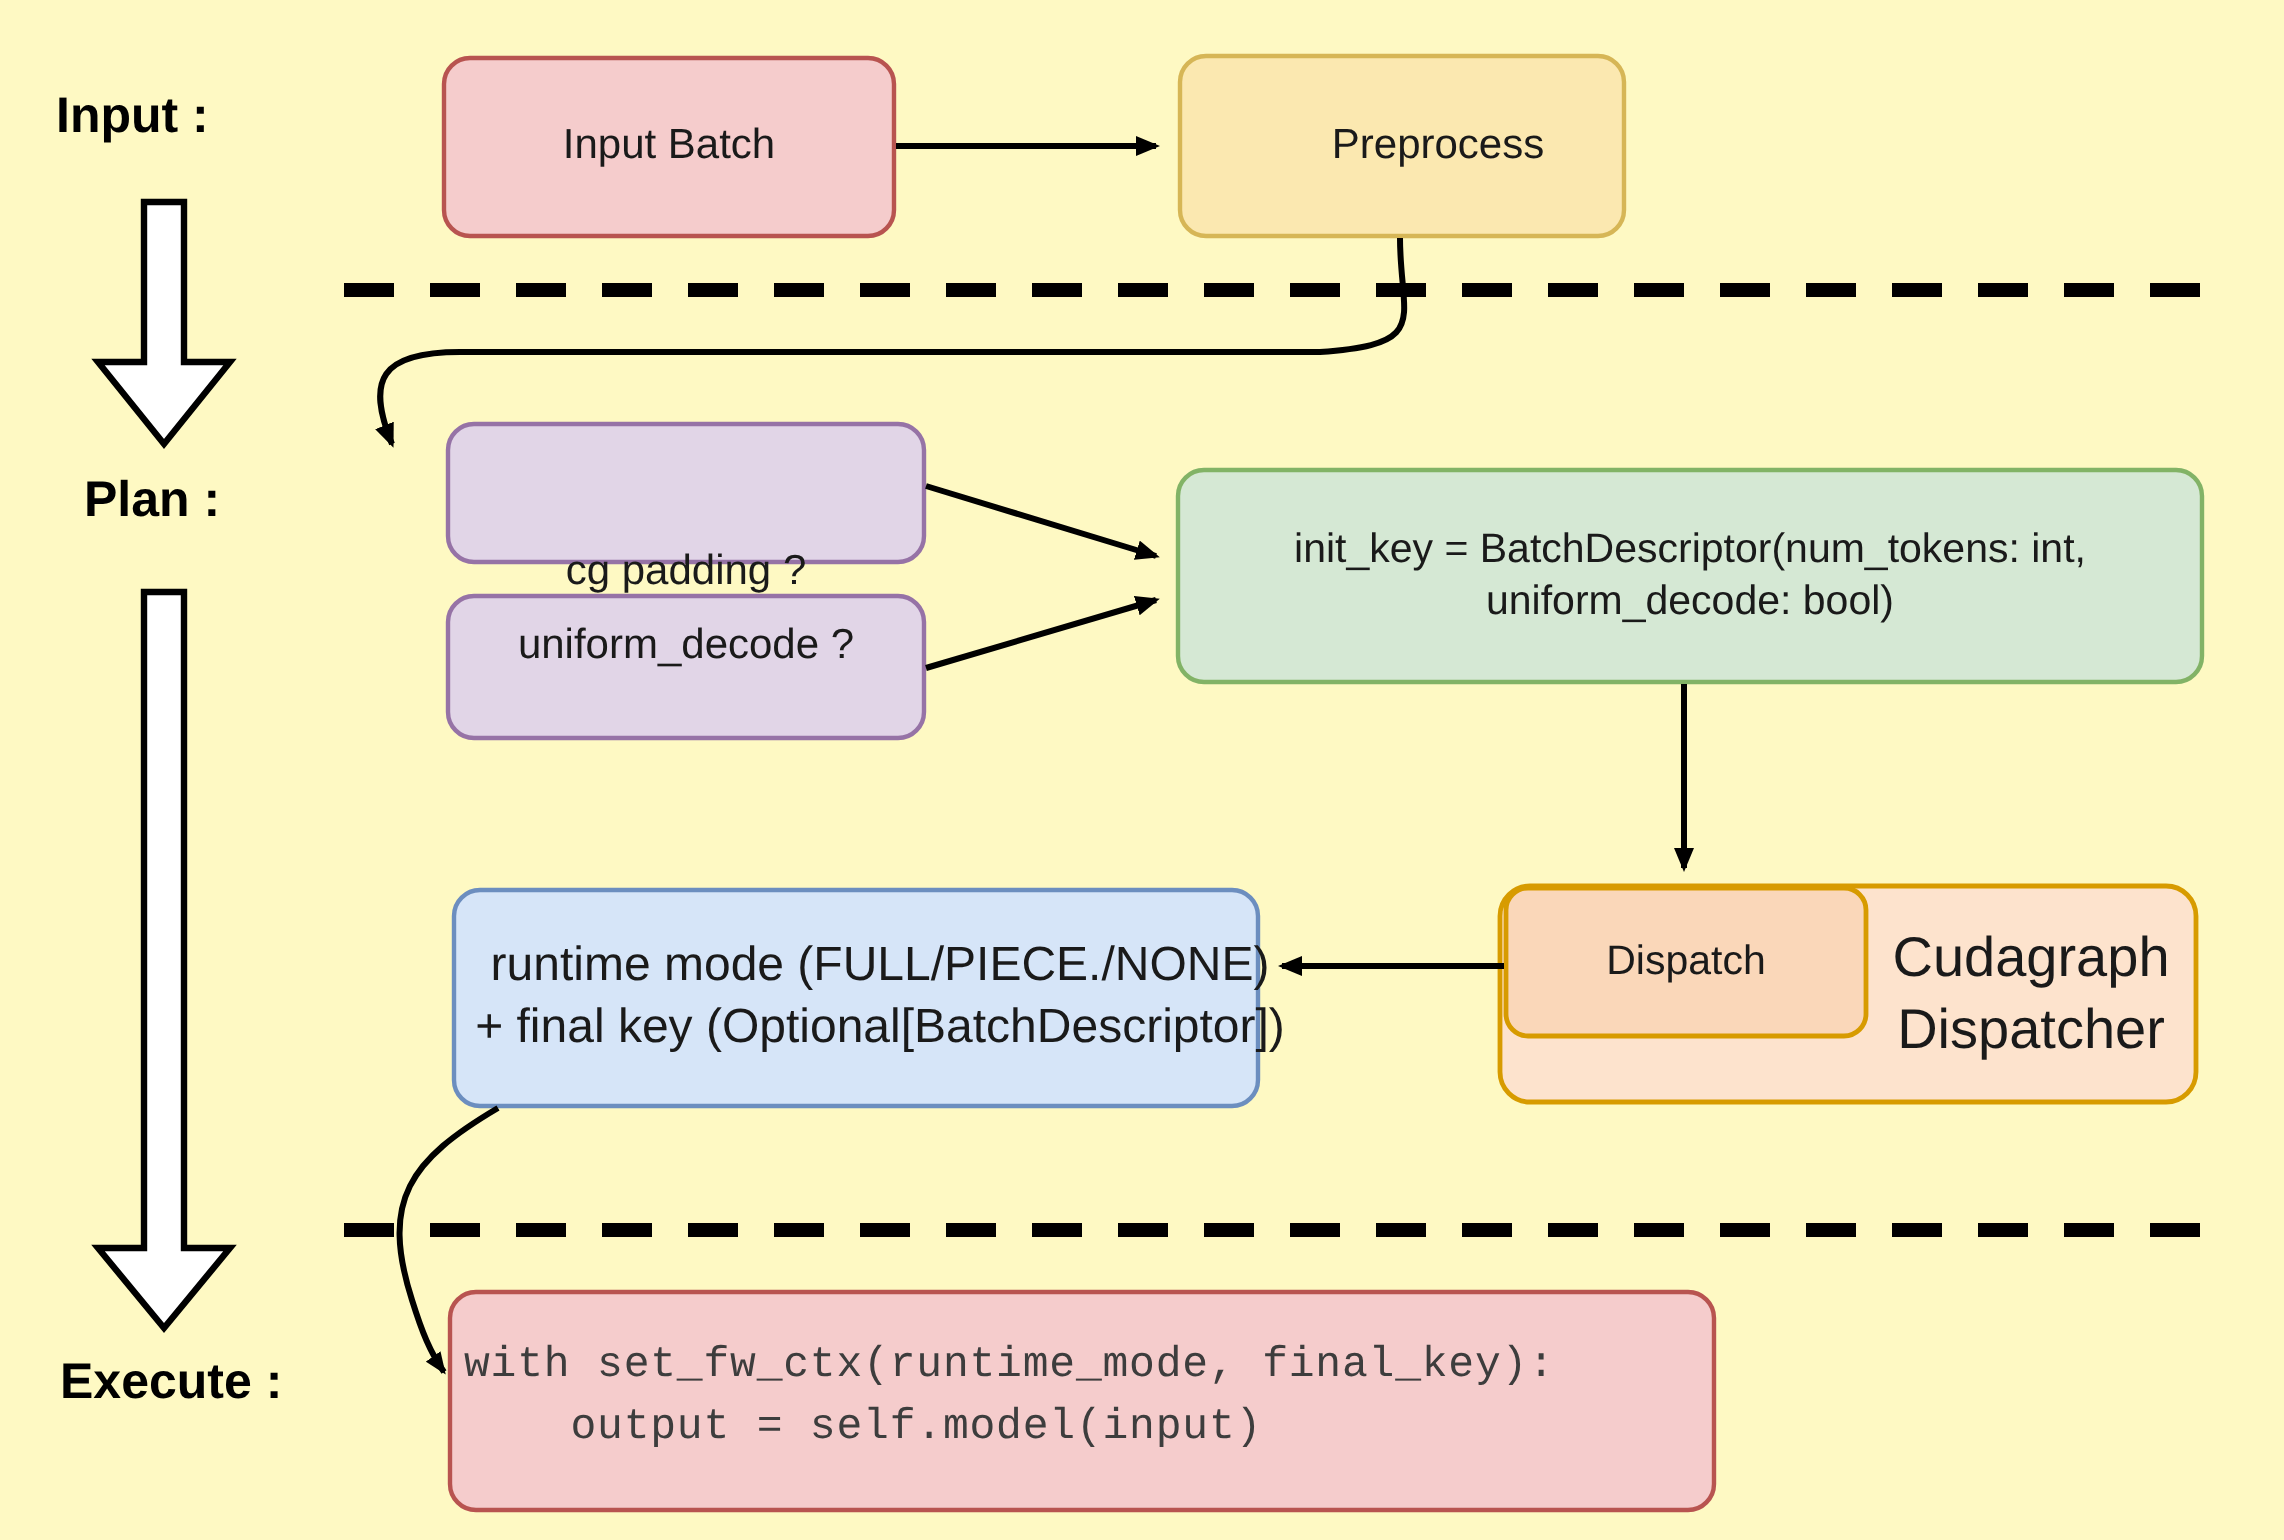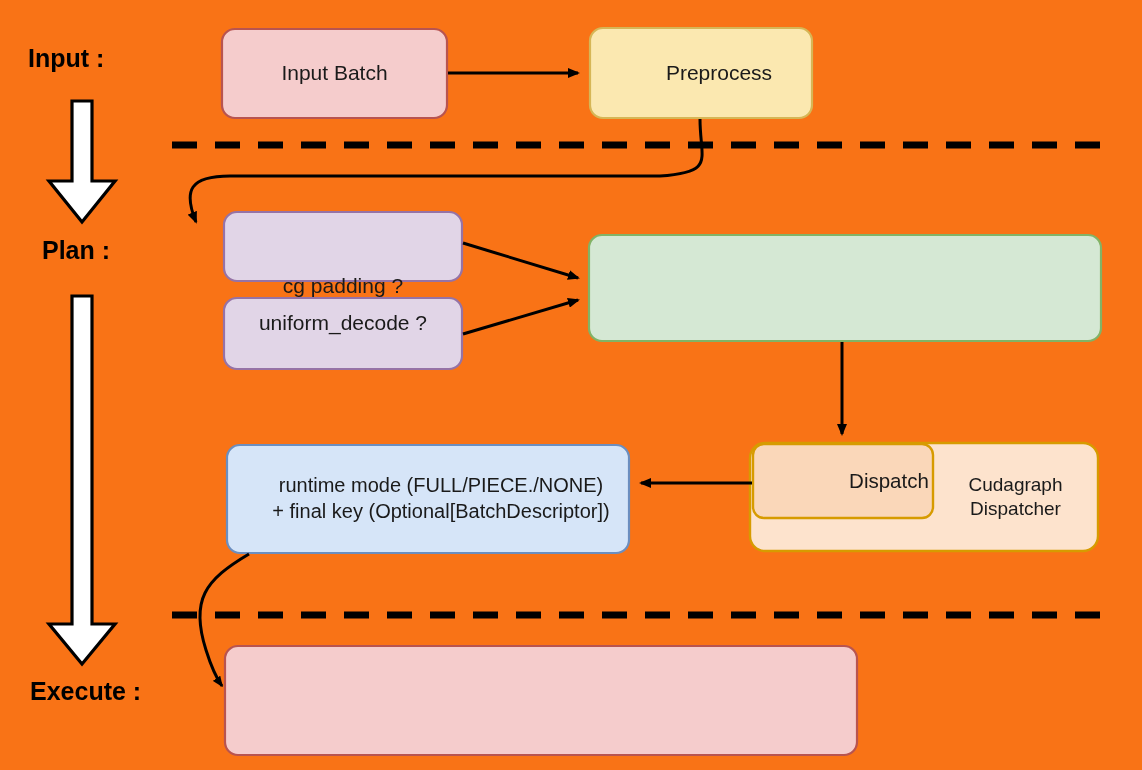--- a/index.html
+++ b/index.html
@@ -4,21 +4,21 @@
 <style>
   html, body {
     margin: 0;
     padding: 0;
     background: #ffffff;
   }
   #stage {
     position: relative;
     width: 1142px;
     height: 770px;
-    background: #f97316;
+    background: #fef9c3;
     overflow: hidden;
     font-family: "Liberation Sans", sans-serif;
   }
   #vec {
     position: absolute;
     left: 0;
     top: 0;
     width: 1142px;
     height: 770px;
   }
@@ -116,23 +116,27 @@
   <div class="stage-label" style="left:8px; top:677px;margin-left:22px;">Execute :</div>
 
   <div class="node-text" style="left:222px; top:29px; width:225px; height:89px;">Input Batch</div>
 
   <div class="node-text" style="left:590px; top:28px; width:258px; height:90px;">Preprocess</div>
 
   <div class="node-text" style="left:224px; top:212px; width:238px; height:69px;margin-top:40px;">cg padding ?</div>
 
   <div class="node-text" style="left:224px; top:298px; width:238px; height:51px;">uniform_decode ?</div>
 
+  <div class="node-text" style="left:593px; top:235px; width:504px; height:106px; font-size:20.5px;">init_key = BatchDescriptor(num_tokens: int,
+uniform_decode: bool)</div>
 
-  <div class="node-text" style="left:933px; top:443px; width:165px; height:108px; font-size:19px;">Cudagraph
+  <div class="node-text" style="left:933px; top:443px; width:165px; height:108px; font-size:28px;">Cudagraph
 Dispatcher</div>
 
-  <div class="node-text" style="left:753px; top:444px; width:180px; height:74px; font-size:20.5px;padding-left:46px;">Dispatch</div>
+  <div class="node-text" style="left:753px; top:444px; width:180px; height:74px; font-size:20.5px;">Dispatch</div>
 
-  <div class="node-text" style="left:242px; top:445px; width:398px; height:108px; font-size:20px;">runtime mode (FULL/PIECE./NONE)
+  <div class="node-text" style="left:229px; top:445px; width:398px; height:108px; font-size:24px;padding-left:12px;">runtime mode (FULL/PIECE./NONE)
 + final key (Optional[BatchDescriptor])</div>
 
+  <div class="code-text" style="left:232px; top:668px;">with set_fw_ctx(runtime_mode, final_key):
+    output = self.model(input)</div>
 
 </div>
 
 </body></html>

